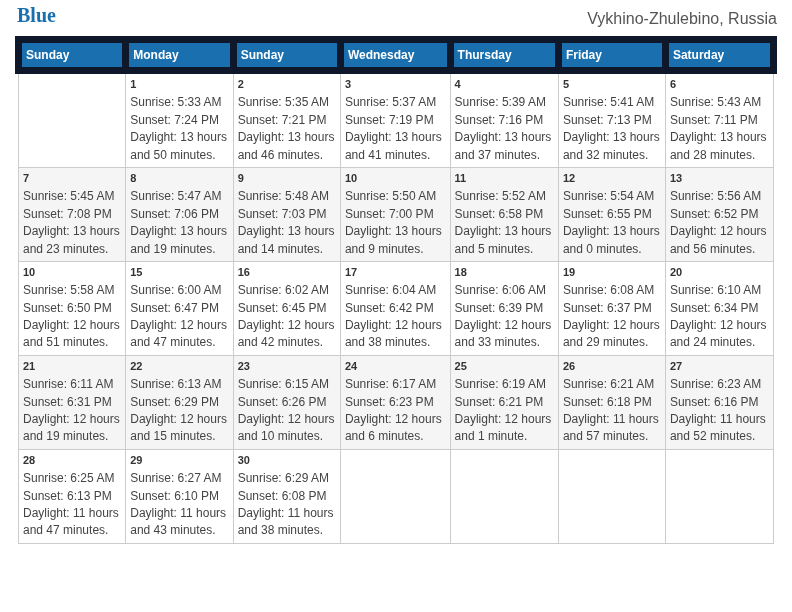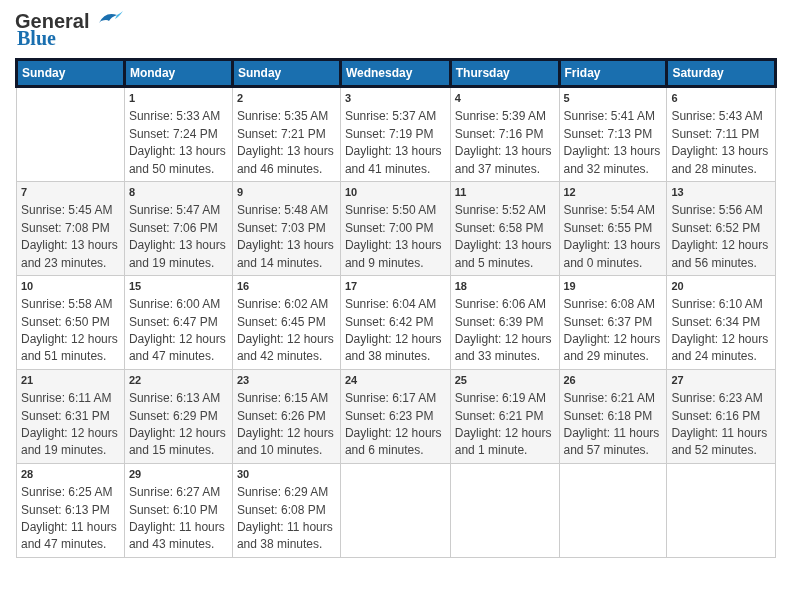--- a/index.html
+++ b/index.html
@@ -45,21 +45,21 @@
       border-collapse: collapse;
       font-size: 10px;
     }
     thead tr th {
       background: #1a6faf;
       color: #fff;
       padding: 5px 4px;
       text-align: left;
       font-size: 12px;
       font-weight: bold;
-      border: 3px solid #0f172a;
+      border: 7px solid #0f172a;
     }
     tbody tr td {
       border: 1px solid #ccc;
       vertical-align: top;
       padding: 3px 4px;
       height: 85px;
       width: 113px;
       color: #333;
       font-size: 9.5px;
       line-height: 1.4;
@@ -85,30 +85,24 @@
     .empty-cell {
       background: #fff !important;
     }
   </style>
 </head>
 <body>
 
 <div class="page">
   <div class="header">
     <div class="logo">
-      <div style="display:flex;align-items:center;">
-        <span style="font-size:20px;font-weight:bold;color:#333;">General</span>
-        <svg width="32" height="22" viewBox="0 0 32 22" style="margin-left:2px;margin-top:-4px;">
-          <path d="M8,14 Q14,2 26,6 Q20,8 18,12 Q16,10 10,12 Z" fill="#1a6faf"></path>
-          <path d="M26,6 Q30,4 32,2 Q28,8 24,10 Z" fill="#4db8e8"></path>
-        </svg>
-      </div>
       <span style="font-size:20px;font-weight:bold;color:#1a6faf;margin-top:-6px;margin-left:2px;font-family:Liberation Serif, serif;">Blue</span>
     </div>
     <div class="title-block">
+      <h2>Vykhino-Zhulebino, Russia</h2>
     </div>
   </div>
 
   <table>
     <thead>
       <tr>
         <th>Sunday</th>
         <th>Monday</th>
         <th>Sunday</th>
         <th>Wednesday</th>

